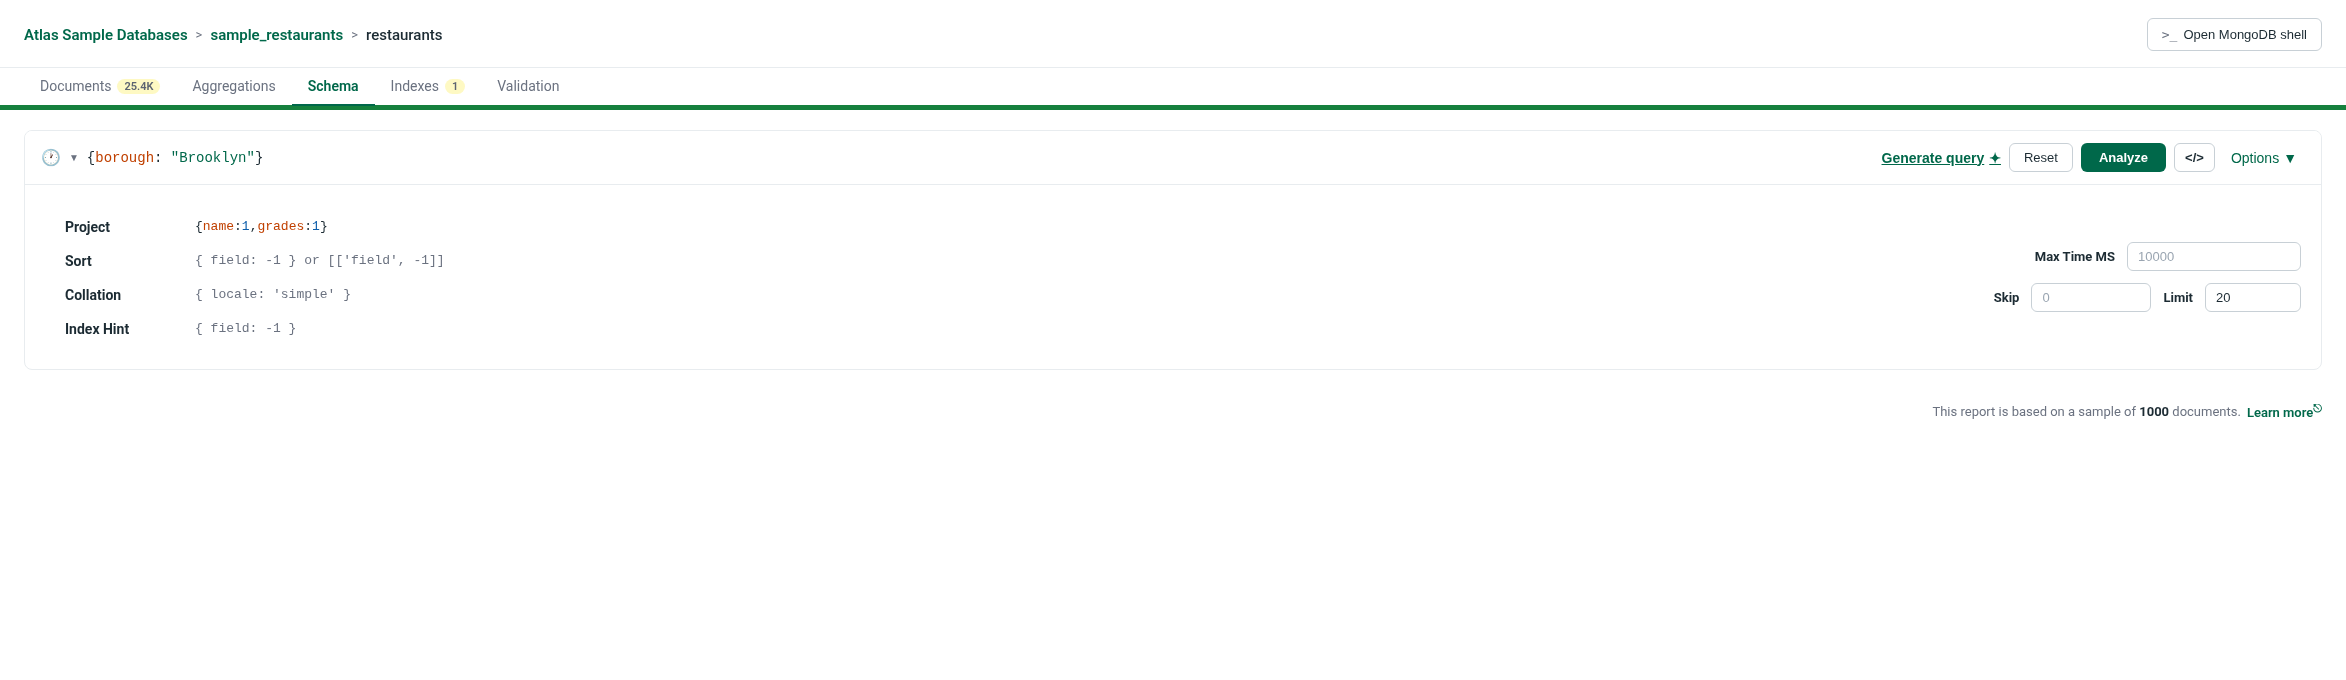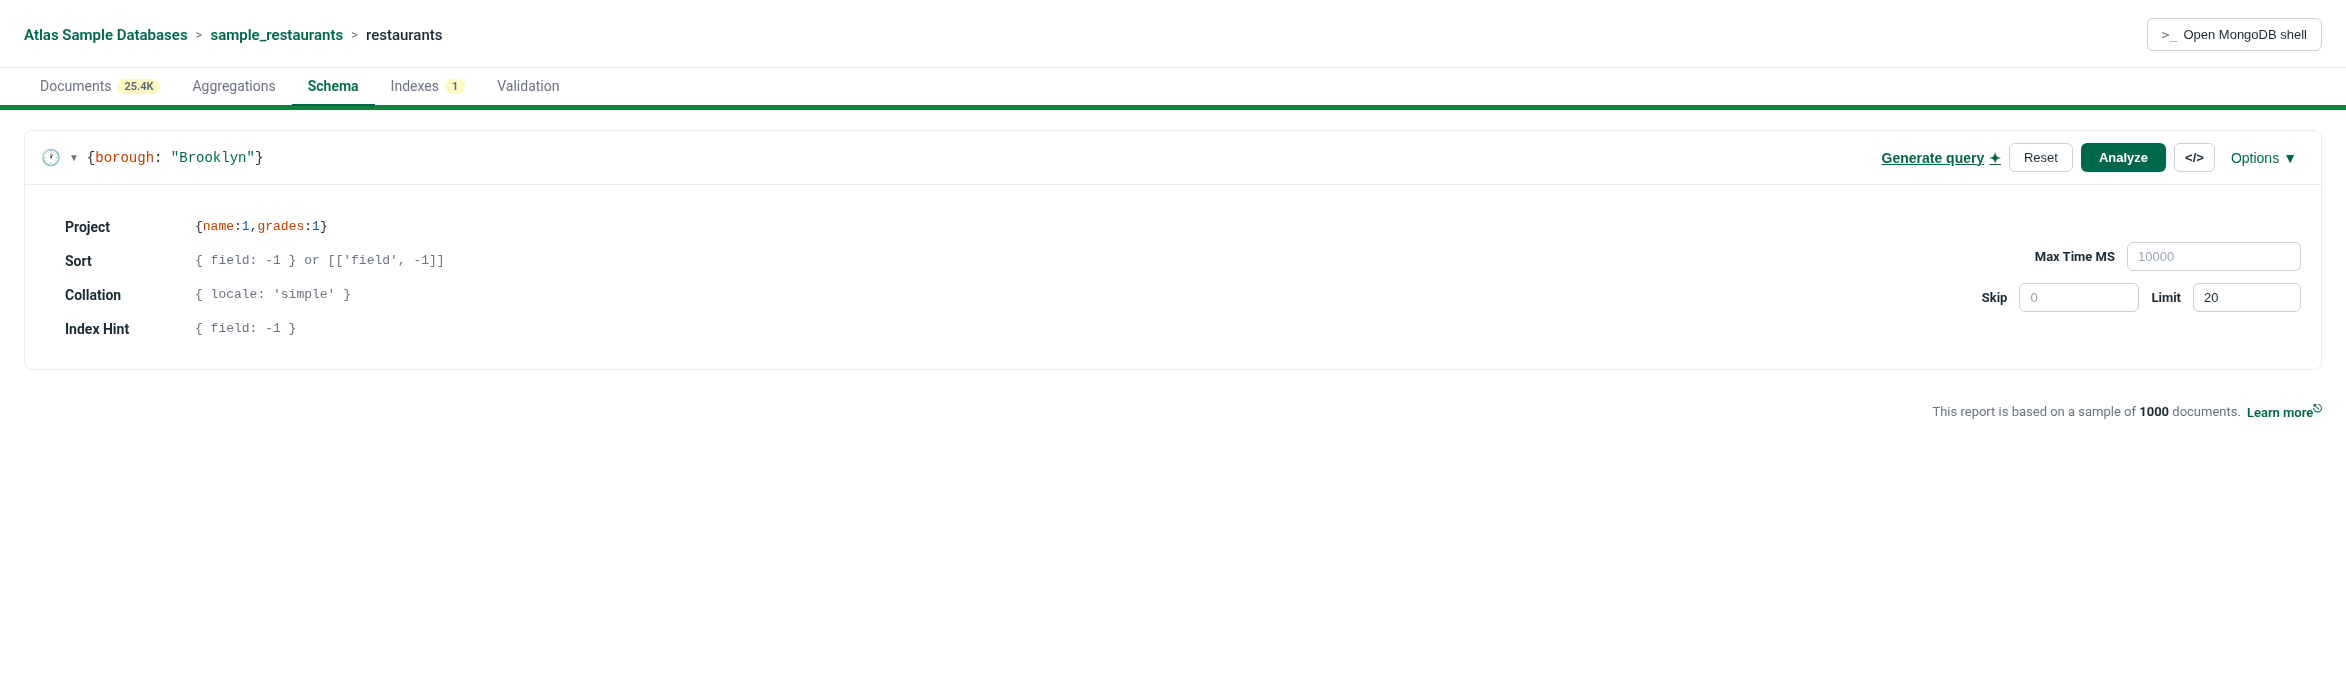--- a/index.html
+++ b/index.html
@@ -402,21 +402,21 @@
 
       <div class="panel-options-right">
         <div class="right-field-row">
           <span class="field-label">Max Time MS</span>
           <input class="field-input" type="text" style="width: 174px;" placeholder="10000">
         </div>
         <div class="right-field-row">
           <span class="field-label">Skip</span>
           <input class="field-input" type="text" style="width: 120px;" placeholder="0">
           <span class="field-label">Limit</span>
-          <input class="field-input" type="text" value="20" style="width: 108px;">
+          <input class="field-input" type="text" value="20" style="width: 96px;">
         </div>
       </div>
     </div>
 
   </div>
 </div>
 
 <div class="footer">
   <span class="footer-text">
     <span>This report is based on a sample of</span>

